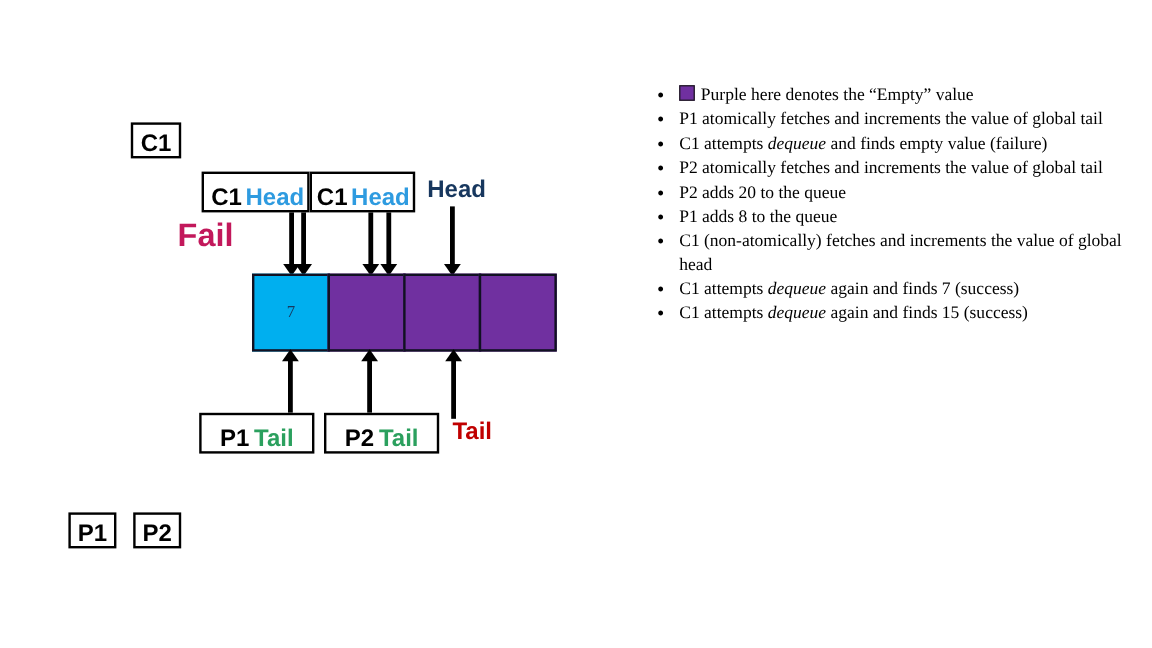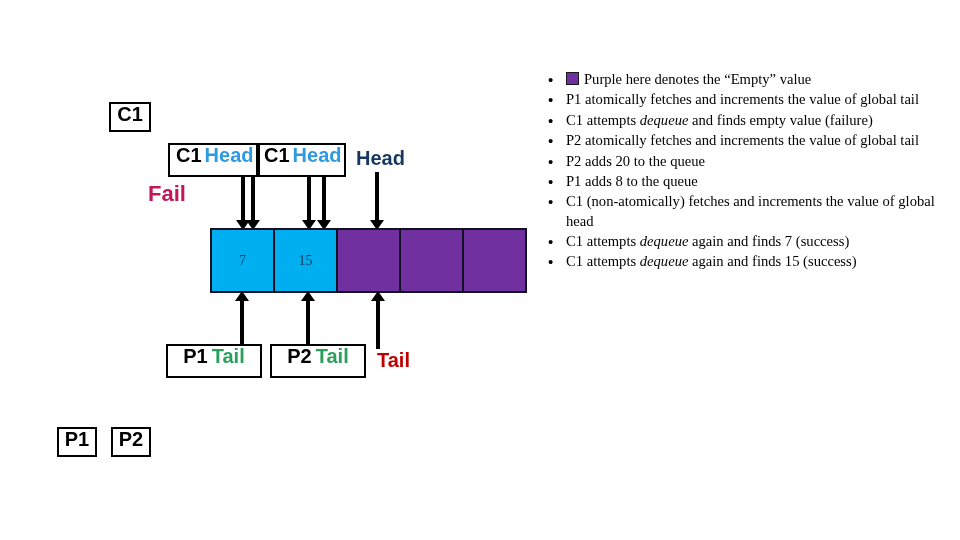--- a/index.html
+++ b/index.html
@@ -21,21 +21,21 @@
     height: 540px;
   }
 
   
   .boxed {
     position: absolute;
     border: 2px solid #000000;
     background: #ffffff;
     box-sizing: border-box;
     display: flex;
-    align-items: flex-start;
+    align-items: flex-end;
     justify-content: center;
     white-space: nowrap;
     overflow: hidden;
     font-weight: bold;
     color: #000000;
     line-height: 1;
   }
   .plain {
     position: absolute;
     white-space: nowrap;
@@ -51,21 +51,21 @@
   
   .head-box-1 { left: 168px; top: 143px; width: 90px; height: 34px; font-size: 20px;
                 justify-content: flex-start; padding-left: 6px; }
   .head-box-2 { left: 258px; top: 143px; width: 88px; height: 34px; font-size: 20px;
                 justify-content: flex-start; padding-left: 4px; }
   .head-plain { left: 356px; top: 148px; font-size: 20px; color: #17375E; }
 
   .lbl-black { color: #000000; }
   .lbl-head  { color: #2E9BE0; padding-left: 3px; }
 
-  .fail-label { left: 148px; top: 183px; font-size: 22px; color: #C2185B; }
+  .fail-label { left: 148px; top: 183px; font-size: 27px; color: #C2185B; }
 
   
   .tail-box-1 { left: 166px; top: 344px; width: 96px; height: 34px; font-size: 20px; }
   .tail-box-2 { left: 270px; top: 344px; width: 96px; height: 34px; font-size: 20px; }
   .tail-plain { left: 377px; top: 350px; font-size: 20px; color: #C00000; }
   .lbl-tail { color: #2BA05E; padding-left: 4px; }
 
   
   #queue {
     position: absolute;
@@ -185,23 +185,20 @@
   <div class="arrow-down" style="left:241px; top:177px; height:44px;"></div>
   <div class="arrow-down" style="left:251px; top:177px; height:44px;"></div>
   <div class="arrow-down" style="left:307px; top:177px; height:44px;"></div>
   <div class="arrow-down" style="left:322px; top:177px; height:44px;"></div>
   <div class="arrow-down" style="left:375px; top:172px; height:49px;"></div>
 
   <div id="queue">
     <div class="cell filled">
       <span>7</span>
     </div>
-    <div class="cell filled">
-      <span>15</span>
-    </div>
     <div class="cell empty">
       <span></span>
     </div>
     <div class="cell empty">
       <span></span>
     </div>
     <div class="cell empty">
       <span></span>
     </div>
   </div>

